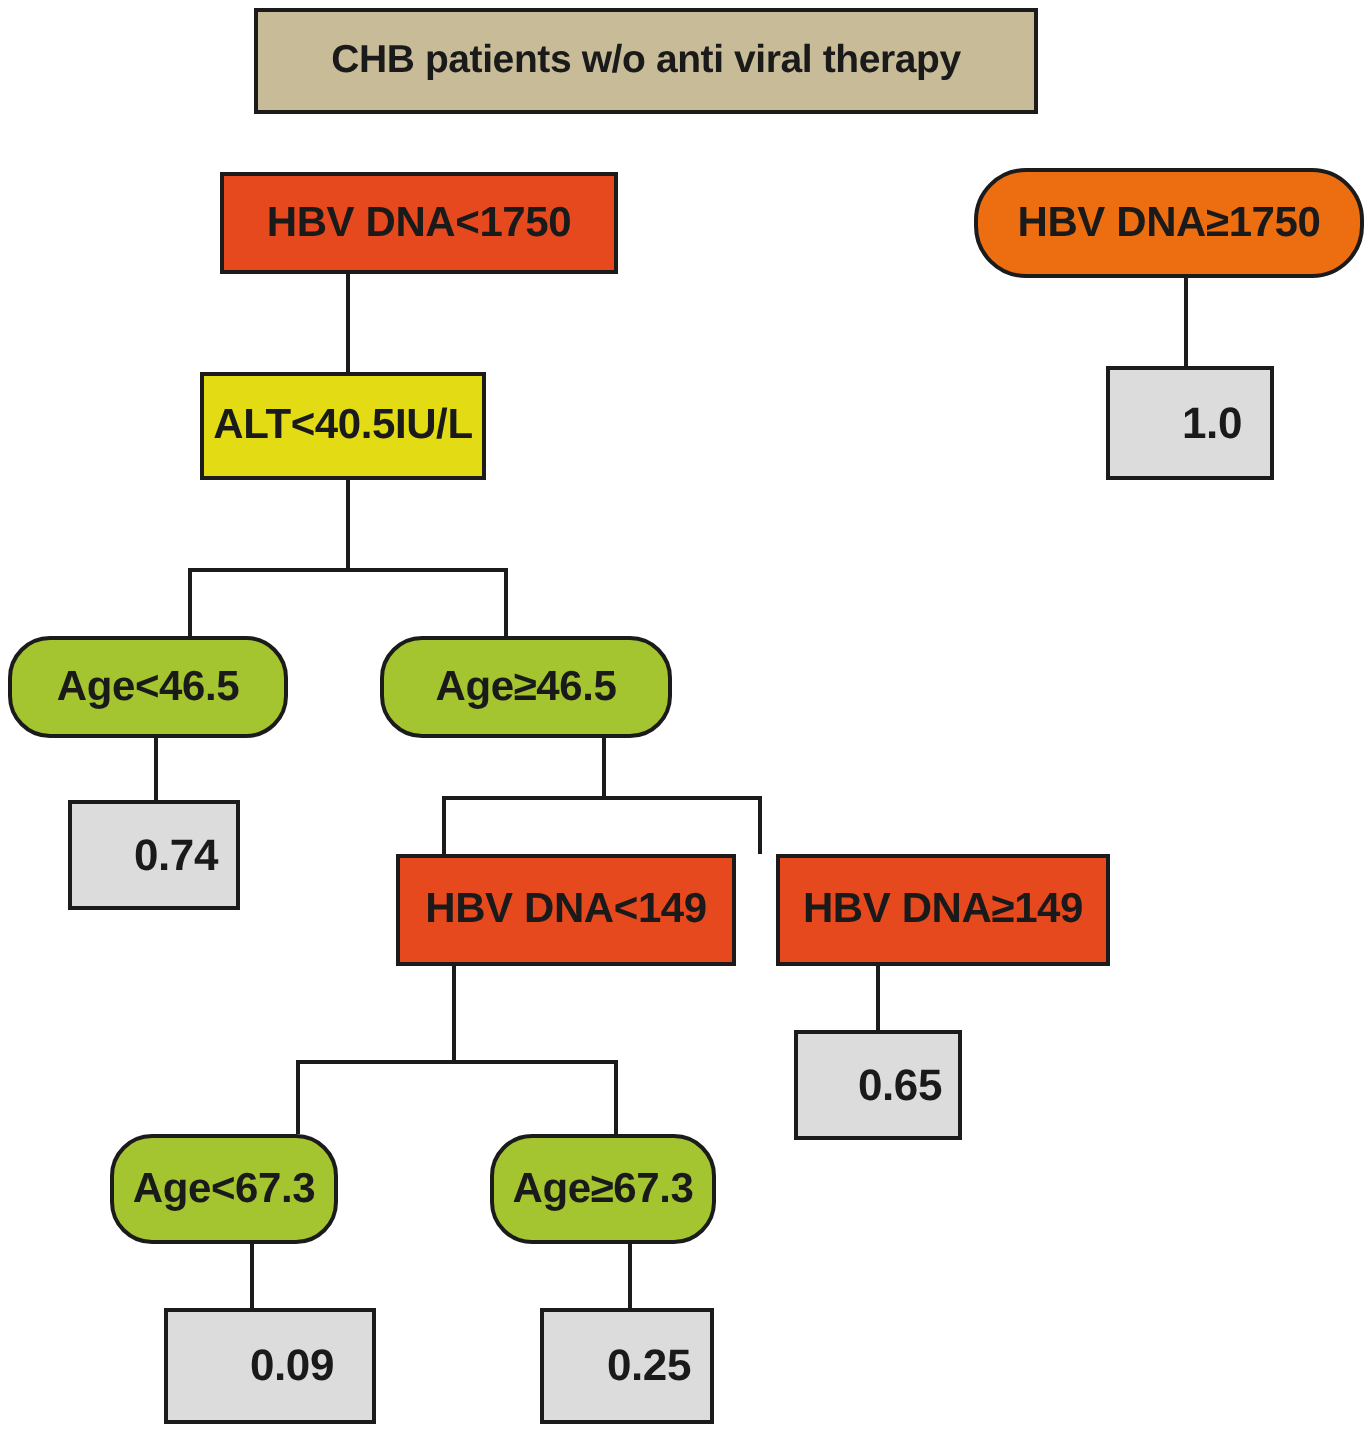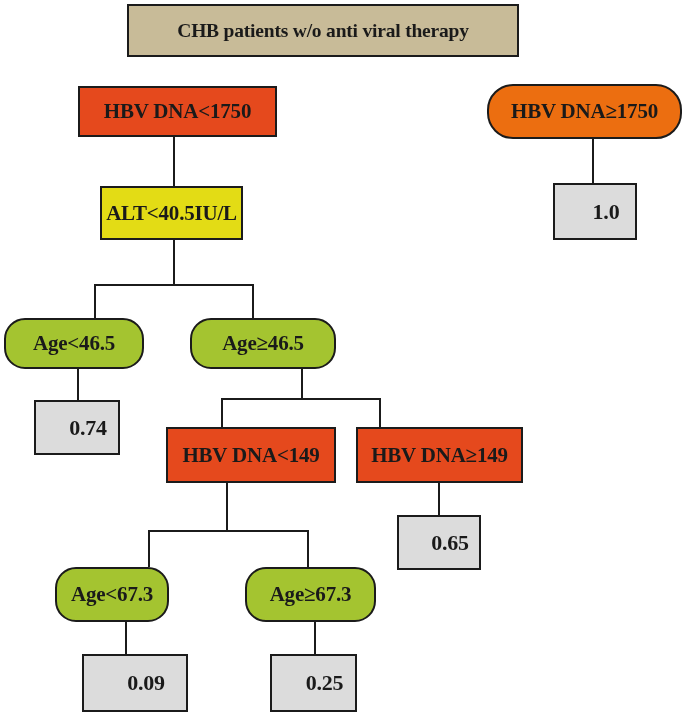--- a/index.html
+++ b/index.html
@@ -6,24 +6,24 @@
   .stage{
     position:relative;width:685px;height:715px;overflow:hidden;
     background:var(--canvas-bg,#ffffff);
     font-family:"Liberation Sans",sans-serif;
   }
   .node{
     position:absolute;box-sizing:border-box;
     border:2px solid var(--line,#1b1b1b);
     display:flex;align-items:center;justify-content:center;
     font-weight:bold;font-size:21px;color:var(--text,#1a1a1a);
-    white-space:nowrap;letter-spacing:-0.2px;font-family:Liberation Serif, serif;
+    white-space:nowrap;letter-spacing:-0.2px;
   }
   .title-box{background:var(--title-bg,#c8bb98);font-size:19.5px;}
-  .orange-red{background:var(--orange-red,#e5491d);}
+  .orange-red{background:var(--orange-red,#e5491d);margin-left:32px;}
   .orange{background:var(--orange,#ec6e10);border-radius:26px;}
   .yellow{background:var(--yellow,#e3dc15);}
   .green{background:var(--green,#a4c430);border-radius:21px;}
   .leaf{background:var(--leaf-bg,#dcdcdc);font-size:22px;padding-left:22px;}
   .vline{position:absolute;width:2px;background:var(--line,#1b1b1b);}
   .hline{position:absolute;height:2px;background:var(--line,#1b1b1b);}
 </style>
 </head>
 <body>
 
@@ -46,21 +46,21 @@
   <div class="node leaf" style="left:34px;top:400px;width:86px;height:55px">0.74</div>
 
   <div class="node orange-red" style="left:166px;top:427px;width:170px;height:56px">HBV DNA&lt;149</div>
 
   <div class="node orange-red" style="left:356px;top:427px;width:167px;height:56px">HBV DNA≥149</div>
 
   <div class="node leaf" style="left:397px;top:515px;width:84px;height:55px">0.65</div>
 
   <div class="node green" style="left:55px;top:567px;width:114px;height:55px">Age&lt;67.3</div>
 
-  <div class="node green" style="left:245px;top:567px;width:131px;height:55px">Age≥67.3</div>
+  <div class="node green" style="left:245px;top:567px;width:113px;height:55px">Age≥67.3</div>
 
   <div class="node leaf" style="left:82px;top:654px;width:106px;height:58px">0.09</div>
 
   <div class="node leaf" style="left:270px;top:654px;width:87px;height:58px">0.25</div>
 
   <div class="vline" style="left:173px;top:137px;height:49px"></div>
   <div class="vline" style="left:592px;top:139px;height:44px"></div>
 
   <div class="vline" style="left:173px;top:240px;height:44px"></div>
   <div class="hline" style="left:94px;top:284px;width:160px"></div>

